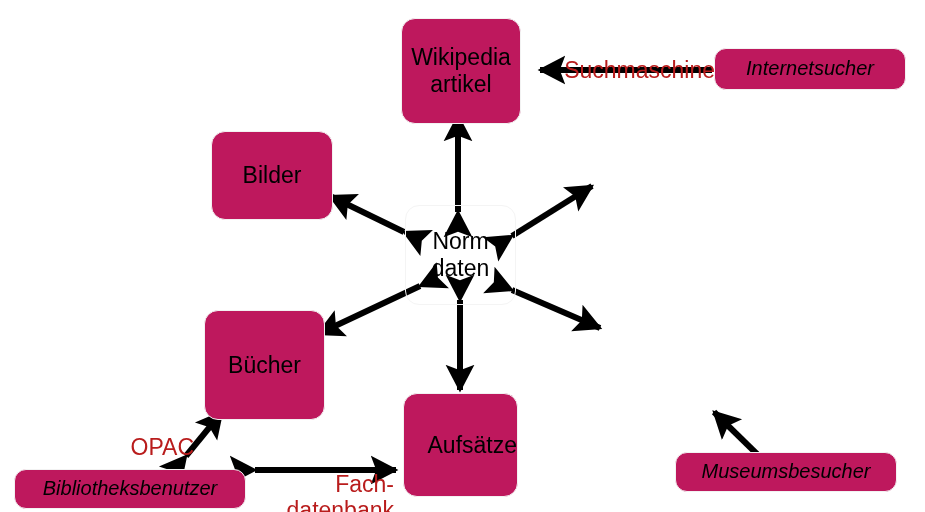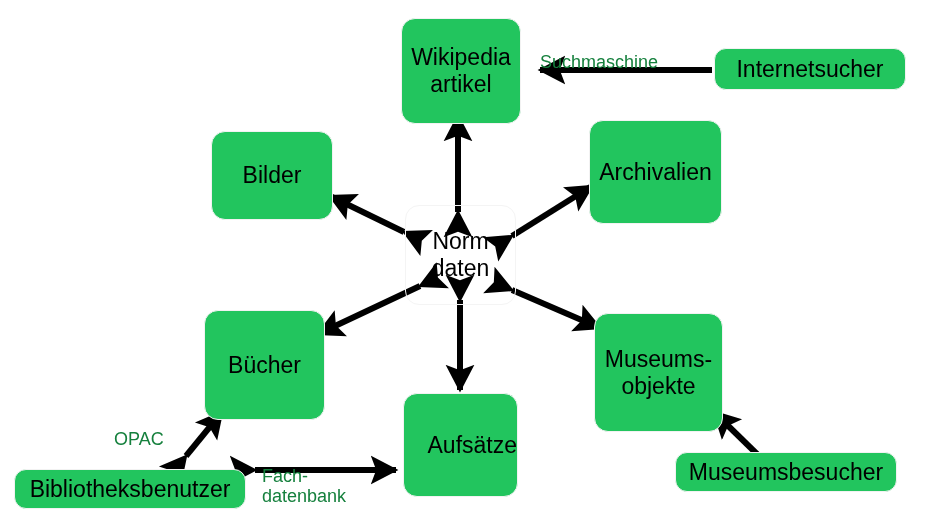--- a/index.html
+++ b/index.html
@@ -21,47 +21,48 @@
     top: 0;
     width: 925px;
     height: 512px;
     pointer-events: none;
   }
   .node {
     position: absolute;
     box-sizing: border-box;
     border: 1px solid #f2f2f2;
     border-radius: 14px;
-    background: #22c55e;
+    background: #be185d;
     display: flex;
     align-items: center;
     justify-content: center;
     text-align: center;
     color: #000000;
     font-size: 23px;
     line-height: 1.16;
     white-space: pre-line;
     z-index: 1;
   }
   .node.center {
     font-weight: normal;
     z-index: 3;
     background: transparent;
     border-color: #f4f4f4;
   }
   .node.pill {
     border-radius: 12px;
-    font-size: 23px;
+    font-size: 20px;
+    font-style: italic;
   }
   .edge-label {
     position: absolute;
-    color: #15803d;
-    font-size: 18px;
+    color: #b91c1c;
+    font-size: 23px;
     line-height: 1.12;
-    text-align: left;
+    text-align: right;
     white-space: pre-line;
     z-index: 4;
     background: transparent;
   }
 </style>
 </head>
 <body>
 
 <div id="canvas">
 
@@ -119,37 +120,30 @@
   </div>
 
   <div class="node pill" style="left:714px; top:48px; width:192px; height:42px;">
     <span>Internetsucher</span>
   </div>
 
   <div class="node" style="left:211px; top:131px; width:122px; height:89px;align-items:center;">
     <span>Bilder</span>
   </div>
 
-  <div class="node" style="left:589px; top:120px; width:133px; height:104px;">
-    <span>Archivalien</span>
-  </div>
 
   <div class="node center" style="left:405px; top:205px; width:111px; height:100px;">
     <span>Norm
 daten</span>
   </div>
 
   <div class="node" style="left:204px; top:310px; width:121px; height:110px;">
     <span>Bücher</span>
   </div>
 
-  <div class="node" style="left:594px; top:313px; width:129px; height:119px;">
-    <span>Museums-
-objekte</span>
-  </div>
 
   <div class="node" style="left:403px; top:393px; width:115px; height:104px;justify-content:flex-end;">
     <span>Aufsätze</span>
   </div>
 
   <div class="node pill" style="left:14px; top:449px; width:232px; height:40px;margin-top:20px;">
     <span>Bibliotheksbenutzer</span>
   </div>
 
   <div class="node pill" style="left:675px; top:452px; width:222px; height:40px;align-items:center;">

